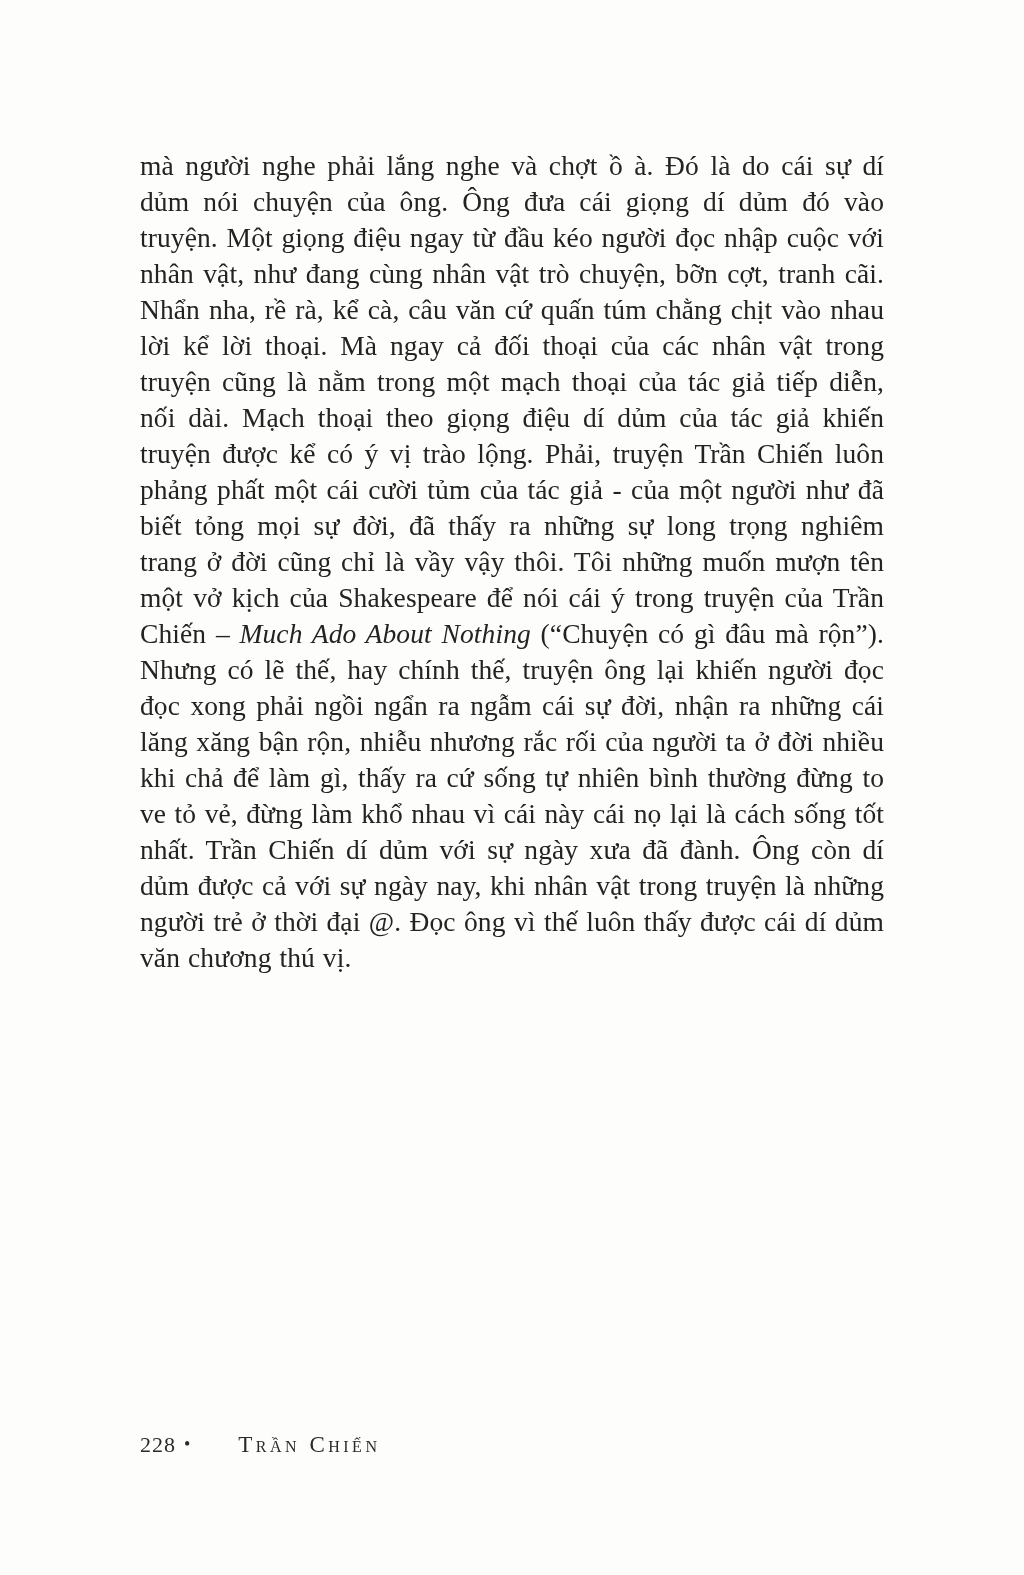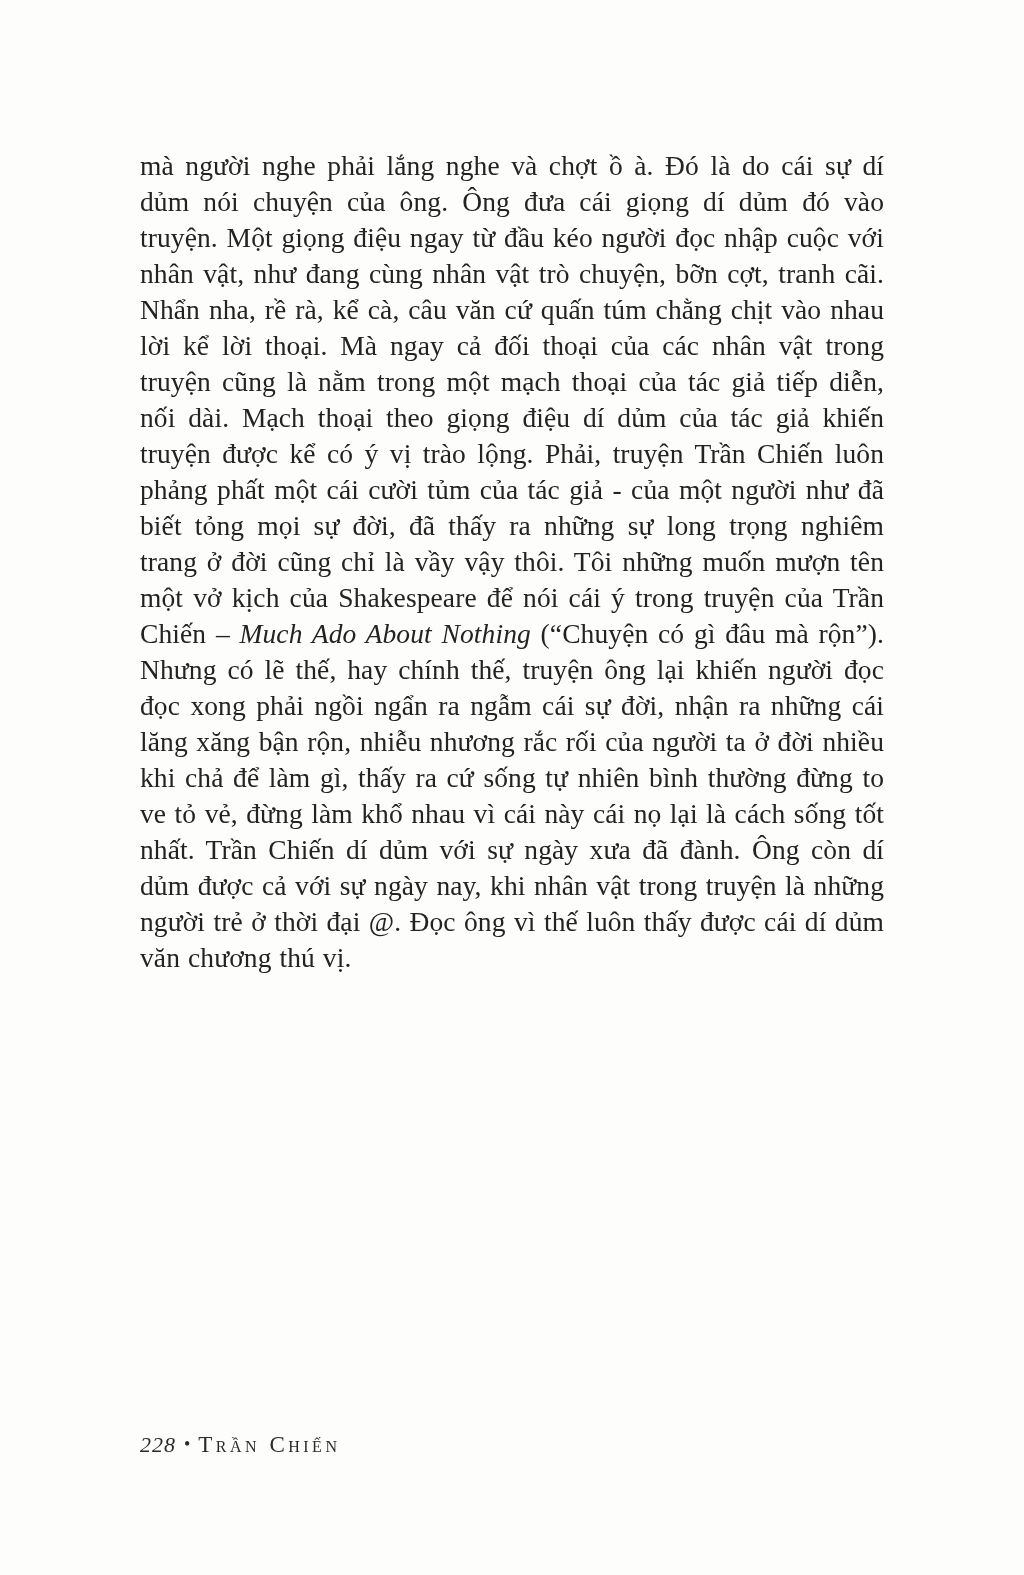--- a/index.html
+++ b/index.html
@@ -41,32 +41,32 @@
   .page-footer {
     position: absolute;
     top: 1432px;
     left: 140px;
     font-size: 22px;
     color: #2a2a2a;
     white-space: nowrap;
   }
   .page-footer .page-number {
     letter-spacing: 1px;
-    font-style: italic;
   }
   .page-footer .separator {
     font-size: 18px;
     padding: 0 8px;
     position: relative;
     top: -2px;
   }
   .page-footer .author {
     letter-spacing: 3.5px;
     font-variant: small-caps;
     font-size: 23px;
+    margin-left: 40px;
   }
 </style>
 </head>
 <body>
 
 <div class="page">
 
   <div class="body-text"><span>mà người nghe phải lắng nghe và chợt ồ à. Đó là do cái sự dí dủm nói chuyện của ông. Ông đưa cái giọng dí dủm đó vào truyện. Một giọng điệu ngay từ đầu kéo người đọc nhập cuộc với nhân vật, như đang cùng nhân vật trò chuyện, bỡn cợt, tranh cãi. Nhẩn nha, rề rà, kể cà, câu văn cứ quấn túm chằng chịt vào nhau lời kể lời thoại. Mà ngay cả đối thoại của các nhân vật trong truyện cũng là nằm trong một mạch thoại của tác giả tiếp diễn, nối dài. Mạch thoại theo giọng điệu dí dủm của tác giả khiến truyện được kể có ý vị trào lộng. Phải, truyện Trần Chiến luôn phảng phất một cái cười tủm của tác giả - của một người như đã biết tỏng mọi sự đời, đã thấy ra những sự long trọng nghiêm trang ở đời cũng chỉ là vầy vậy thôi. Tôi những muốn mượn tên một vở kịch của Shakespeare để nói cái ý trong truyện của Trần Chiến – </span><span class="italic">Much Ado About Nothing</span><span> (“Chuyện có gì đâu mà rộn”). Nhưng có lẽ thế, hay chính thế, truyện ông lại khiến người đọc đọc xong phải ngồi ngẩn ra ngẫm cái sự đời, nhận ra những cái lăng xăng bận rộn, nhiễu nhương rắc rối của người ta ở đời nhiều khi chả để làm gì, thấy ra cứ sống tự nhiên bình thường đừng to ve tỏ vẻ, đừng làm khổ nhau vì cái này cái nọ lại là cách sống tốt nhất. Trần Chiến dí dủm với sự ngày xưa đã đành. Ông còn dí dủm được cả với sự ngày nay, khi nhân vật trong truyện là những người trẻ ở thời đại @. Đọc ông vì thế luôn thấy được cái dí dủm văn chương thú vị.</span></div>
 
   <div class="page-footer">

